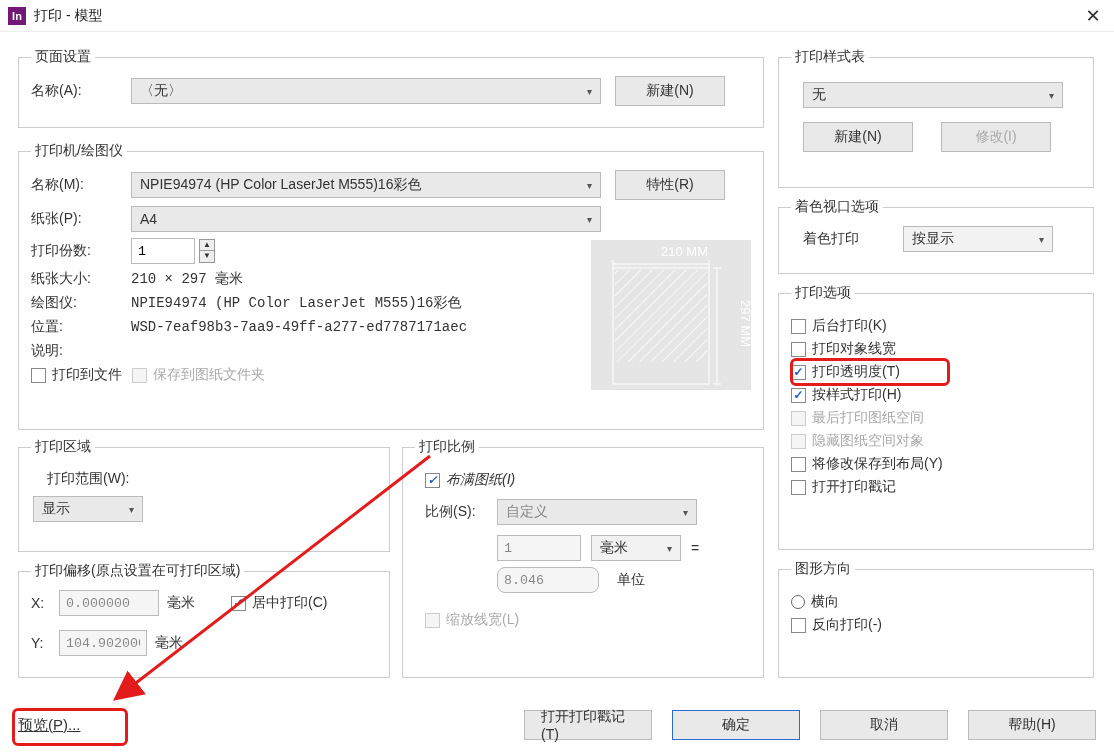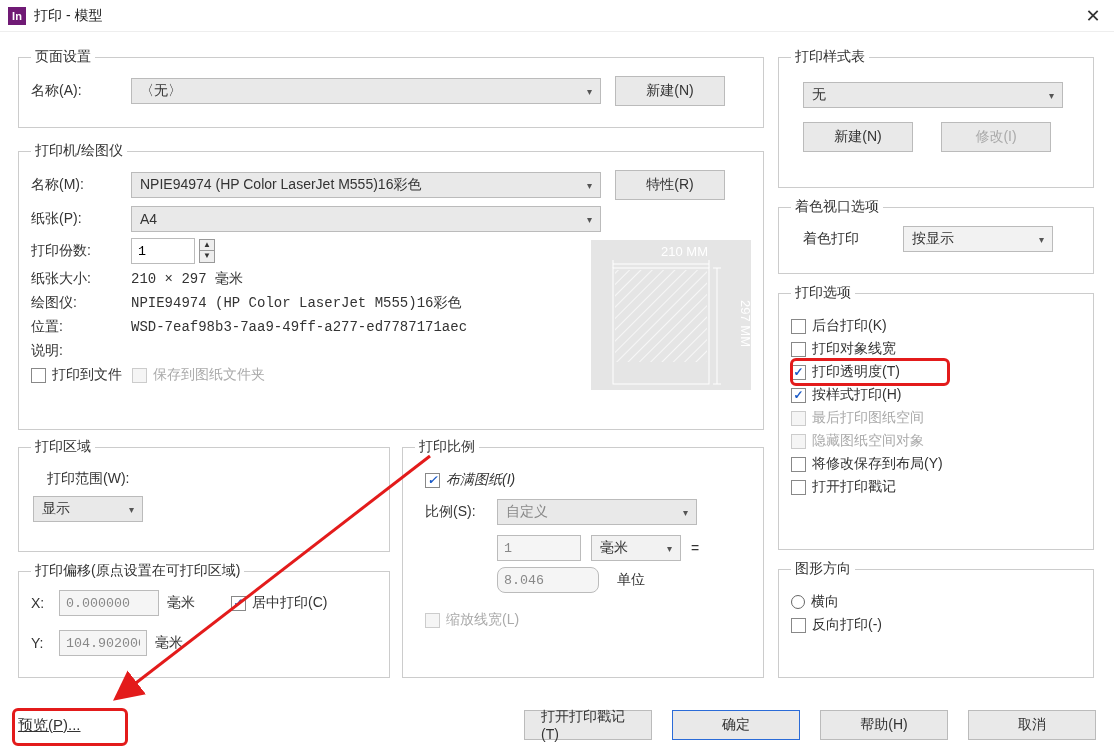--- a/index.html
+++ b/index.html
@@ -285,19 +285,19 @@
 <div class="bottom">
   <span class="preview-link">预览(P)...</span>
   <div class="spacer"></div>
   <div class="btn">
       <span>打开打印戳记(T)</span>
     </div>
   <div class="btn primary">
       <span>确定</span>
     </div>
   <div class="btn">
+      <span>取消</span>
+    </div>
+  <div class="btn">
       <span>帮助(H)</span>
-    </div>
-  <div class="btn">
-      <span>取消</span>
     </div>
 </div>
 <div class="hlred" style="left:12px; bottom:6px; width:116px; height:38px;"></div>
 
 </body></html>

